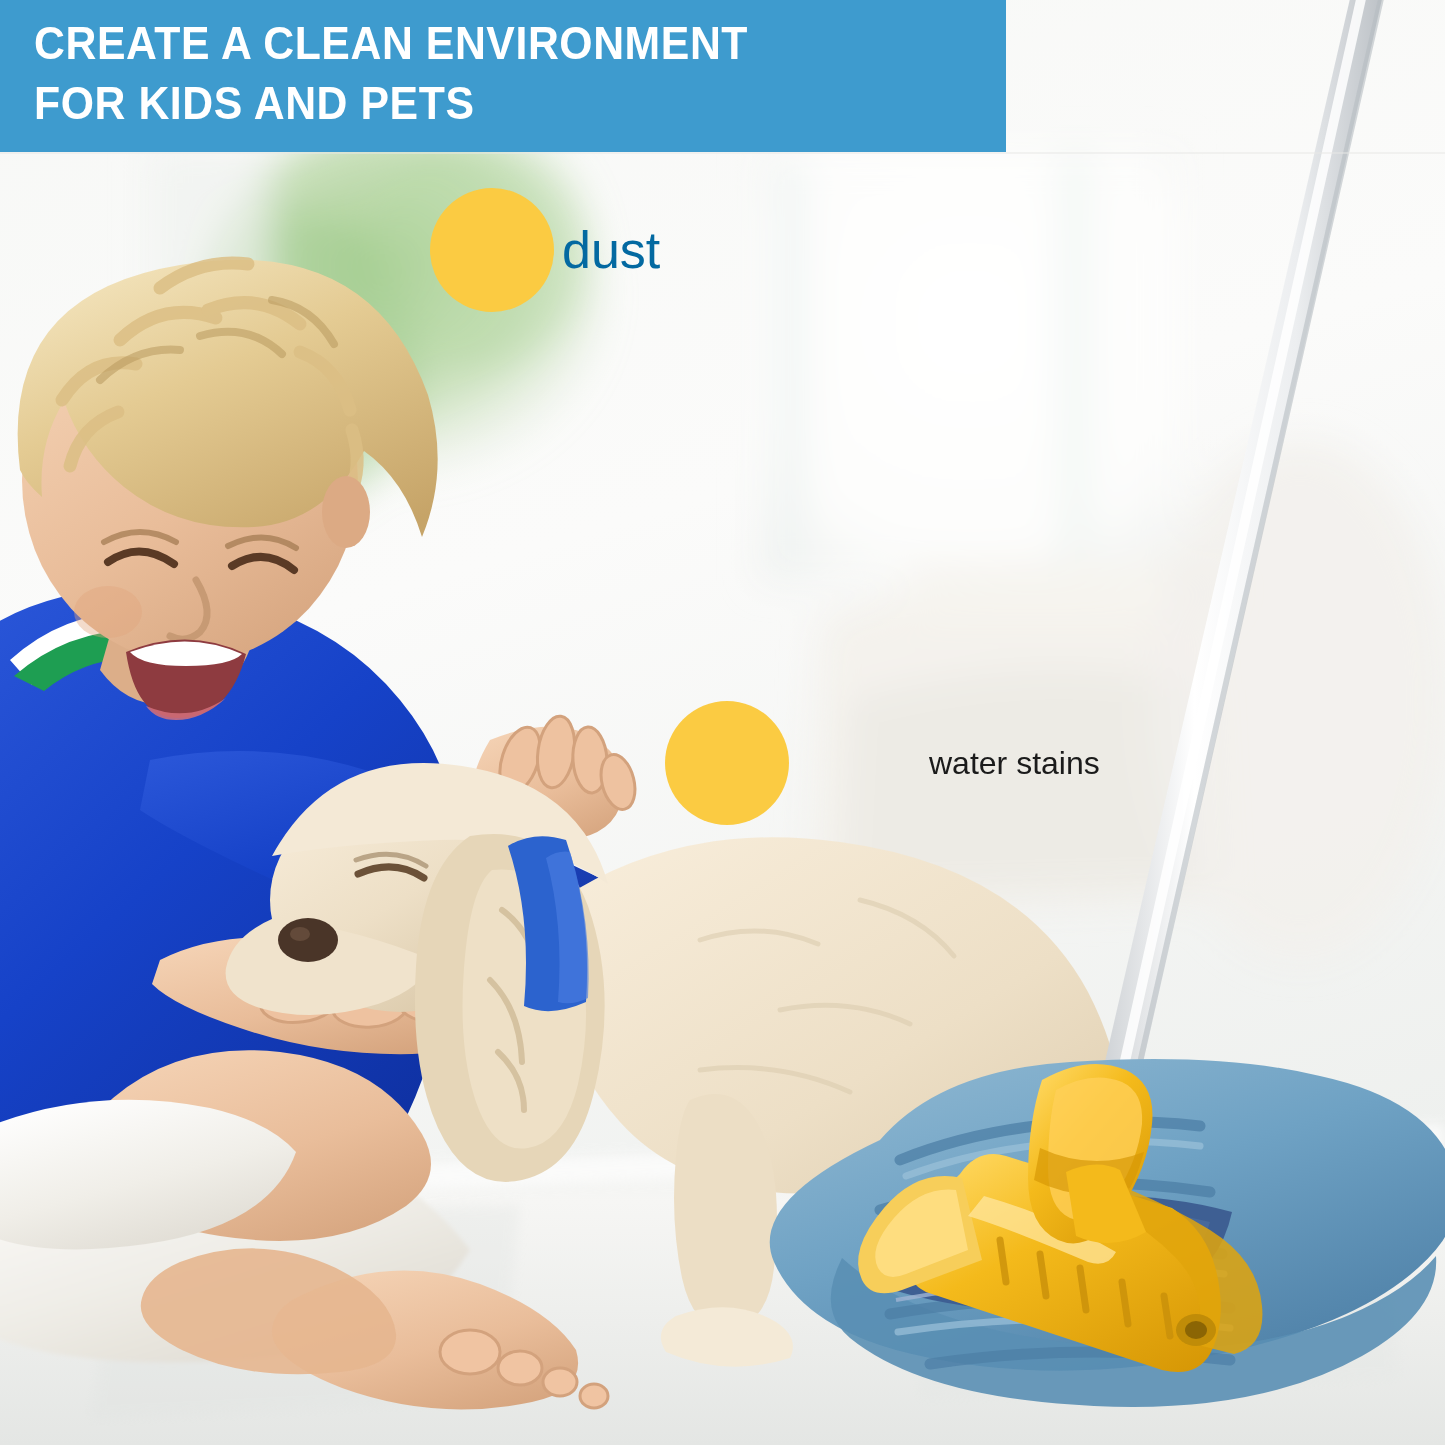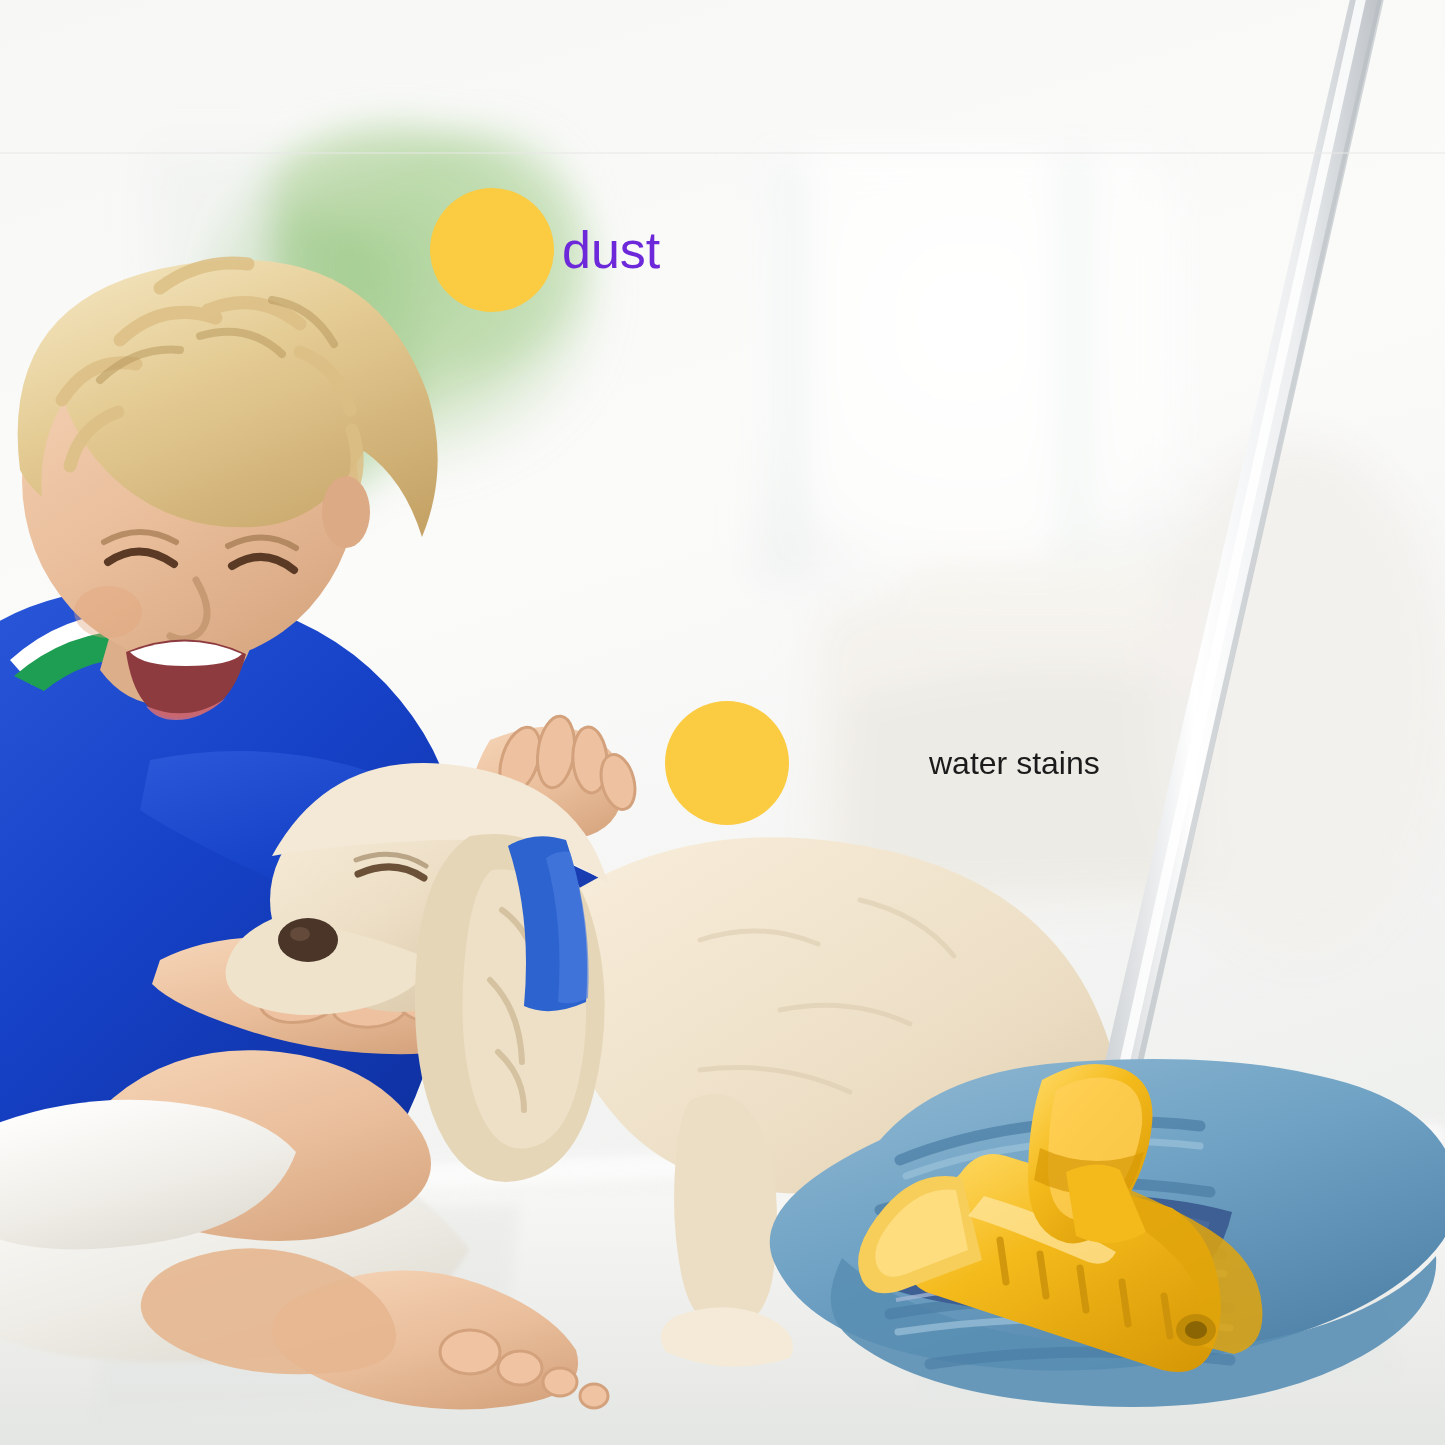--- a/index.html
+++ b/index.html
@@ -372,26 +372,30 @@
                  q-22 -10 -22 -50 q0 -46 8 -78 z" fill="#ffd057" opacity="0.8"></path>
         <path d="M1040 1148 q52 24 104 4 q-6 22 -14 36 q-48 16 -96 -8 z" fill="#d79806" opacity="0.7"></path>
 
         <path d="M1066 1172 q30 -14 54 -2 l26 62 q-34 20 -70 4 z" fill="#f4ba1b"></path>
       </g>
 
       <rect x="0" y="152" width="1445" height="2" fill="#e8e8e6" opacity="0.5"></rect>
     </svg>
   </div>
 
+  <div class="banner" style="--banner-bg: #3E9BCE;">
+    <div class="banner-text" style="color: rgb(255, 255, 255);">CREATE A CLEAN ENVIRONMENT
+FOR KIDS AND PETS</div>
+  </div>
 
   <div class="bullets">
 
     <div class="bullet-row r0">
       <span class="dot" style="--dot: #FBCB42;"></span>
-      <span class="bullet-label" style="color: #6d28d9; margin-left: 8px;">dust</span>
+      <span class="bullet-label" style="color: #0369a1; margin-left: 8px;">dust</span>
     </div>
 
 
 
     <div class="bullet-row r3">
       <span class="dot" style="--dot: #FBCB42;"></span>
       <span class="bullet-label" style="color: rgb(27, 27, 27);">water stains</span>
     </div>
 
   </div>

